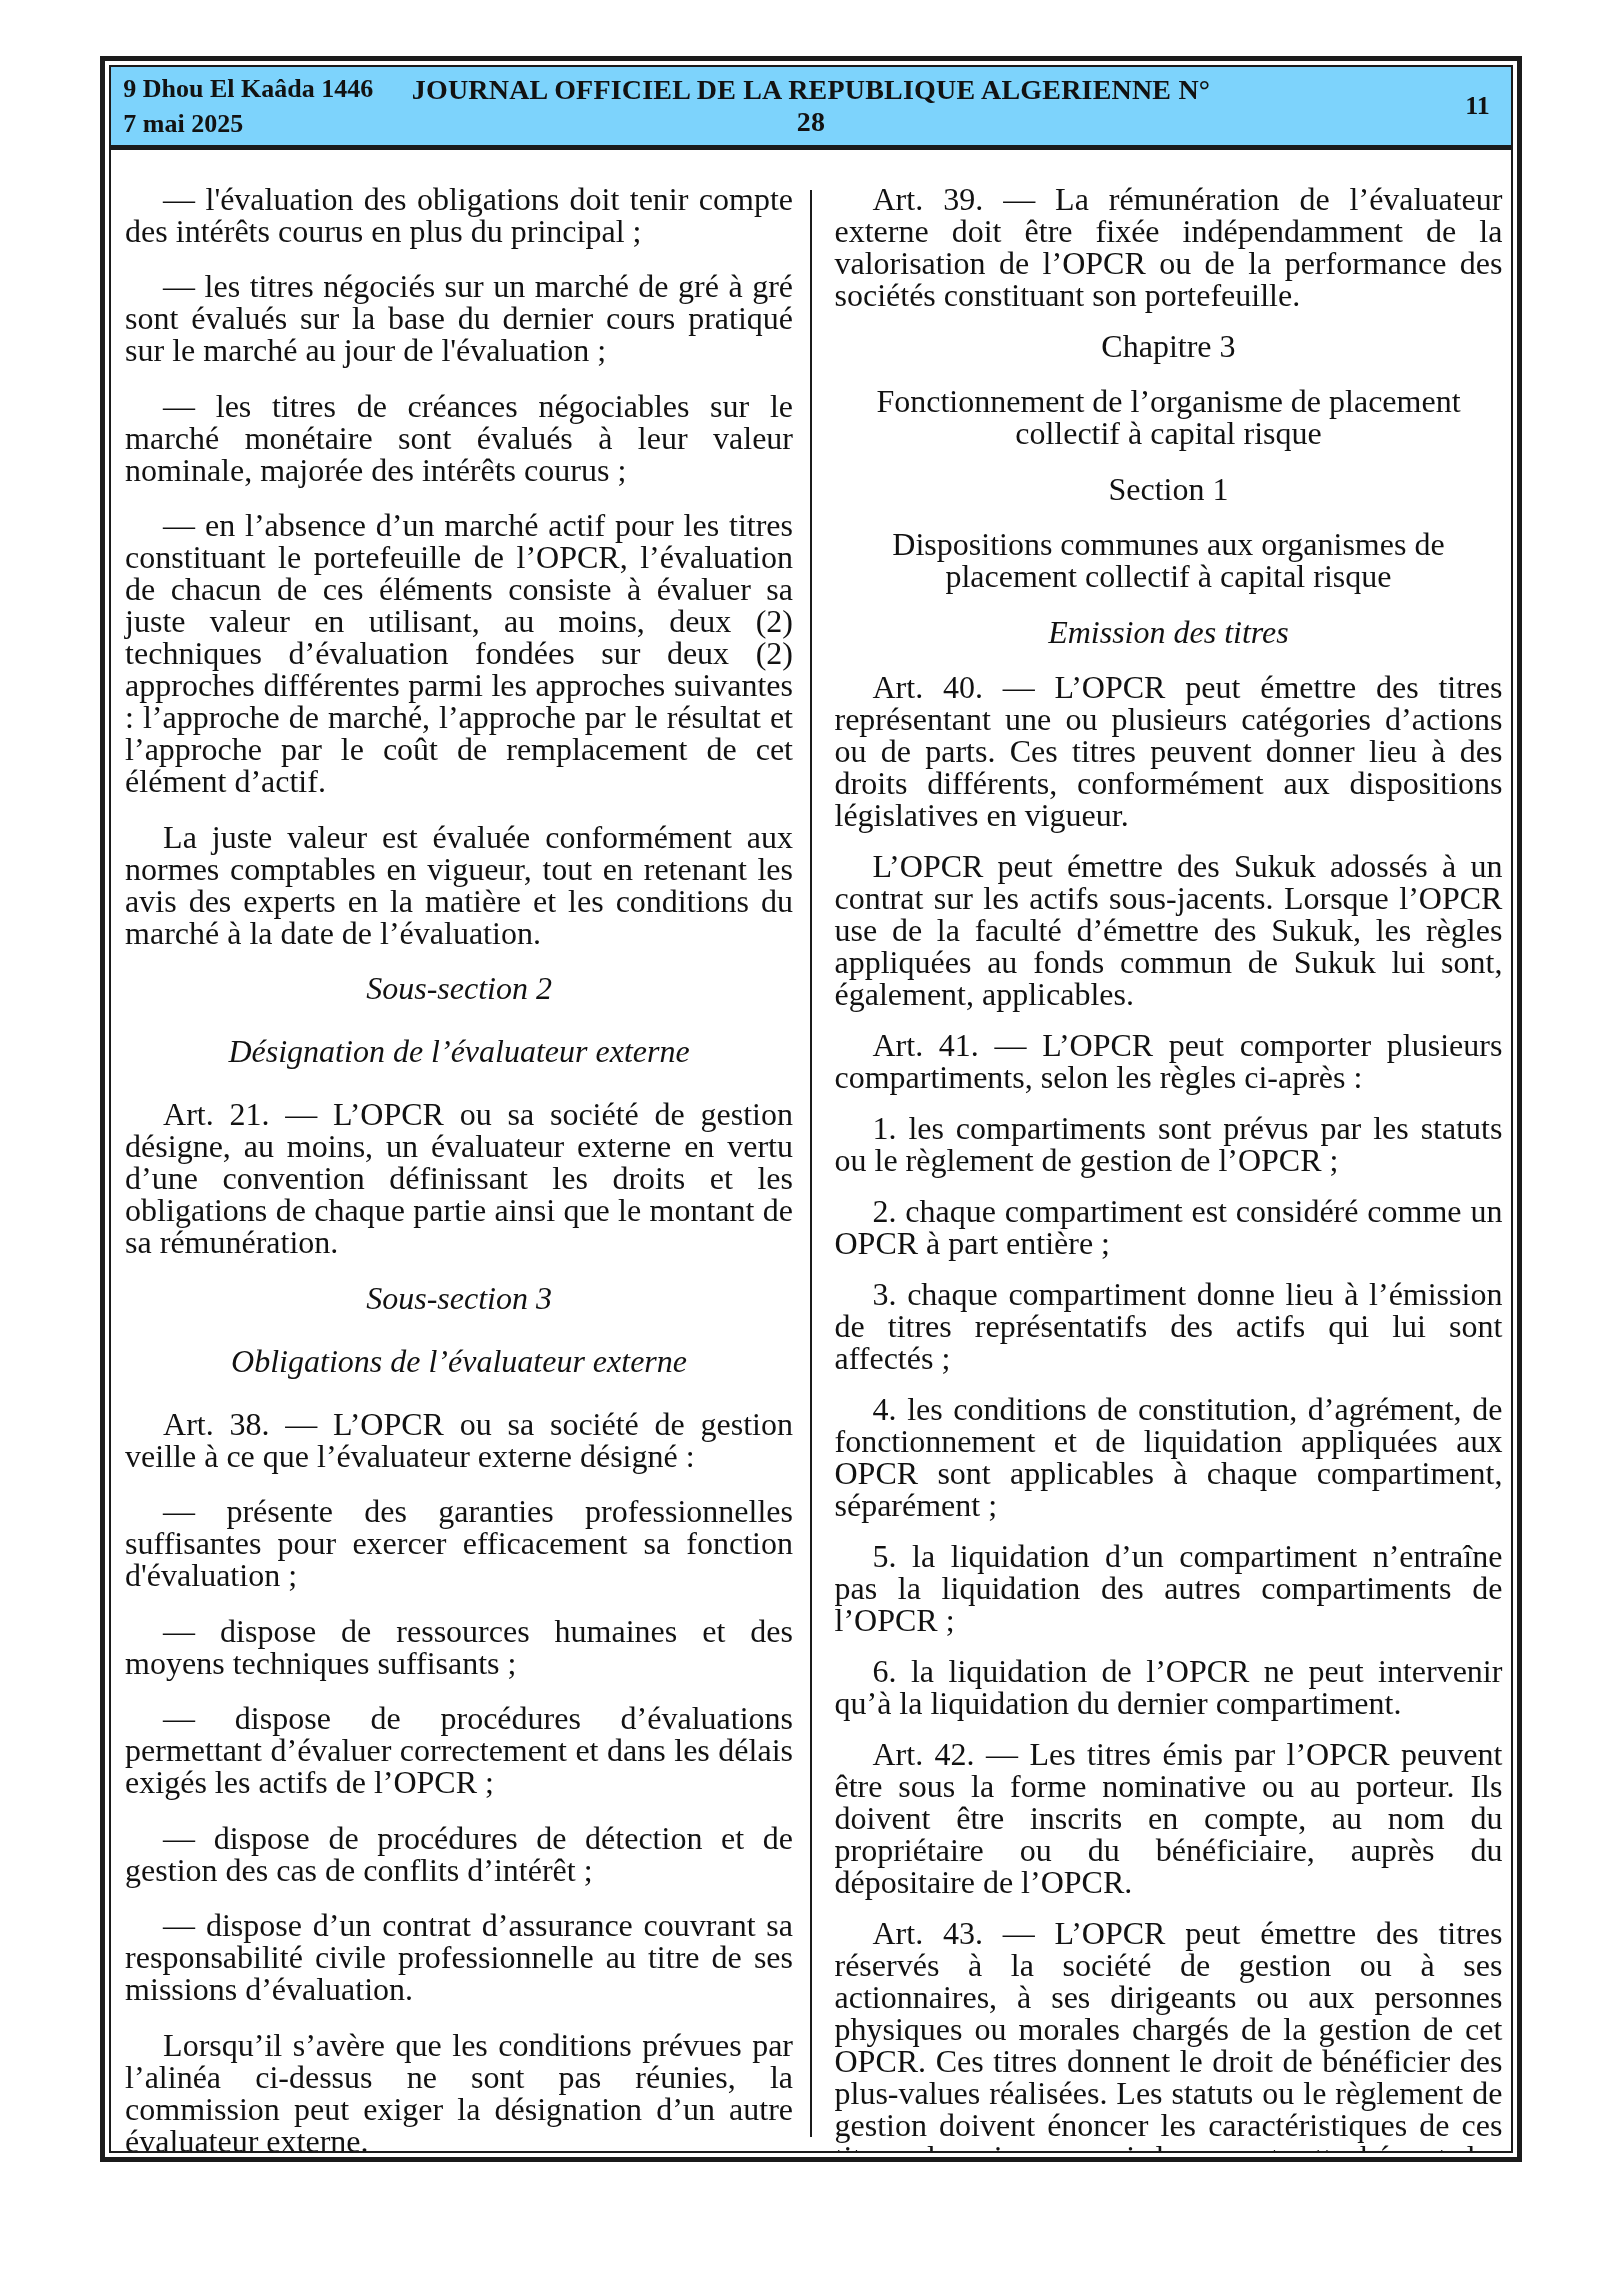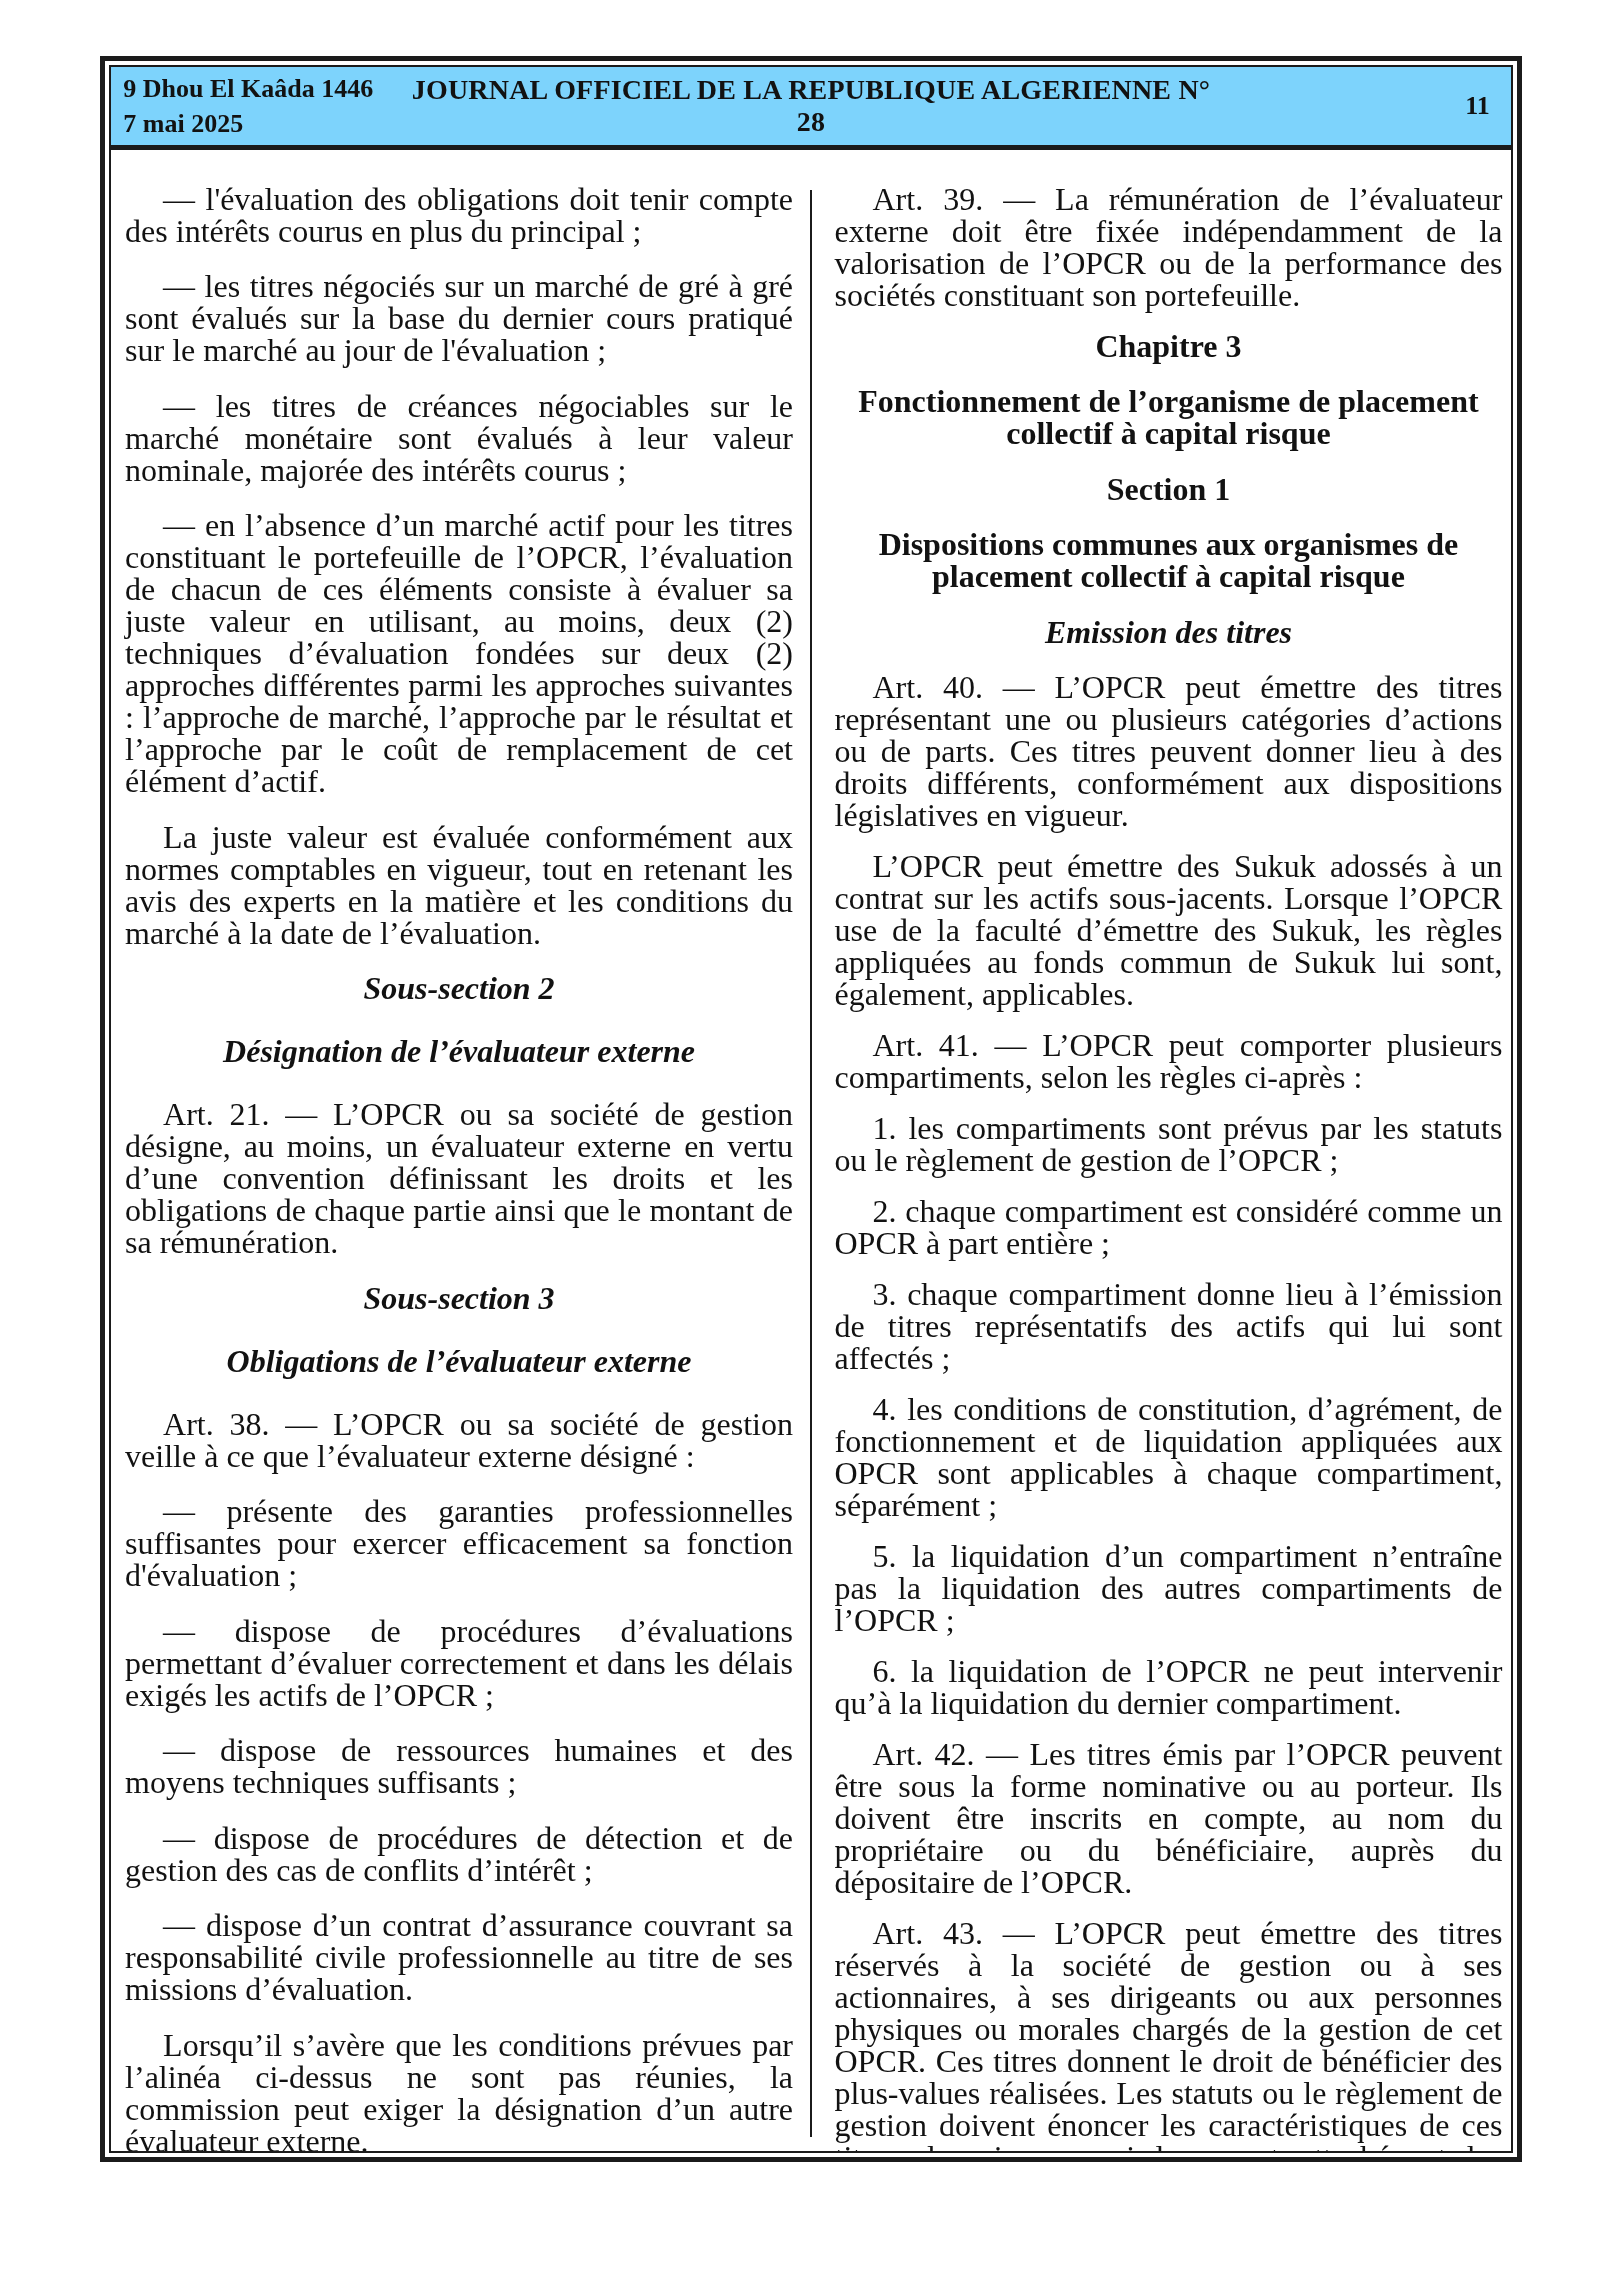--- a/index.html
+++ b/index.html
@@ -30,21 +30,21 @@
   }
   .col{
     width:50%;box-sizing:border-box;font-size:32px;line-height:32px;
     text-align:justify;padding:33px 18px 0 14.5px;
   }
   .col.right-col{padding:33px 9px 0 23.5px;}
   .block{text-indent:38px;}
   .block.p{margin:0 0 19px 0;}
   .left-col .block.p{margin-bottom:23.5px;}
   .block.h-bold,.block.h-bolditalic{
-    text-align:center;text-indent:0;font-weight:bold;margin:7.2px 0 23.5px 0;
+    text-align:center;text-indent:0;font-weight:normal;margin:7.2px 0 23.5px 0;
   }
   .left-col .block.h-bold,.left-col .block.h-bolditalic{margin:12.7px 0 31px 0;}
   .block.h-bolditalic{font-style:italic;}
 </style>
 </head>
 <body>
 
 <div class="frame-outer">
   <div class="frame-inner">
 
@@ -64,22 +64,22 @@
           <div class="block p">— les titres de créances négociables sur le marché monétaire sont évalués à leur valeur nominale, majorée des intérêts courus ;</div>
           <div class="block p">— en l’absence d’un marché actif pour les titres constituant le portefeuille de l’OPCR, l’évaluation de chacun de ces éléments consiste à évaluer sa juste valeur en utilisant, au moins, deux (2) techniques d’évaluation fondées sur deux (2) approches différentes parmi les approches suivantes : l’approche de marché, l’approche par le résultat et l’approche par le coût de remplacement de cet élément d’actif.</div>
           <div class="block p">La juste valeur est évaluée conformément aux normes comptables en vigueur, tout en retenant les avis des experts en la matière et les conditions du marché à la date de l’évaluation.</div>
           <div class="block h-bolditalic">Sous-section 2</div>
           <div class="block h-bolditalic">Désignation de l’évaluateur externe</div>
           <div class="block p">Art. 21. — L’OPCR ou sa société de gestion désigne, au moins, un évaluateur externe en vertu d’une convention définissant les droits et les obligations de chaque partie ainsi que le montant de sa rémunération.</div>
           <div class="block h-bolditalic">Sous-section 3</div>
           <div class="block h-bolditalic">Obligations de l’évaluateur externe</div>
           <div class="block p">Art. 38. — L’OPCR ou sa société de gestion veille à ce que l’évaluateur externe désigné :</div>
           <div class="block p">— présente des garanties professionnelles suffisantes pour exercer efficacement sa fonction d'évaluation ;</div>
+          <div class="block p">— dispose de ressources humaines et des moyens techniques suffisants ;</div>
           <div class="block p">— dispose de procédures d’évaluations permettant d’évaluer correctement et dans les délais exigés les actifs de l’OPCR ;</div>
-          <div class="block p">— dispose de ressources humaines et des moyens techniques suffisants ;</div>
           <div class="block p">— dispose de procédures de détection et de gestion des cas de conflits d’intérêt ;</div>
           <div class="block p">— dispose d’un contrat d’assurance couvrant sa responsabilité civile professionnelle au titre de ses missions d’évaluation.</div>
           <div class="block p">Lorsqu’il s’avère que les conditions prévues par l’alinéa ci-dessus ne sont pas réunies, la commission peut exiger la désignation d’un autre évaluateur externe.</div>
         </div>
       <div class="divider"></div>
       <div class="col right-col">
           <div class="block p">Art. 39. — La rémunération de l’évaluateur externe doit être fixée indépendamment de la valorisation de l’OPCR ou de la performance des sociétés constituant son portefeuille.</div>
           <div class="block h-bold">Chapitre 3</div>
           <div class="block h-bold">Fonctionnement de l’organisme de placement collectif à capital risque</div>
           <div class="block h-bold">Section 1</div>

